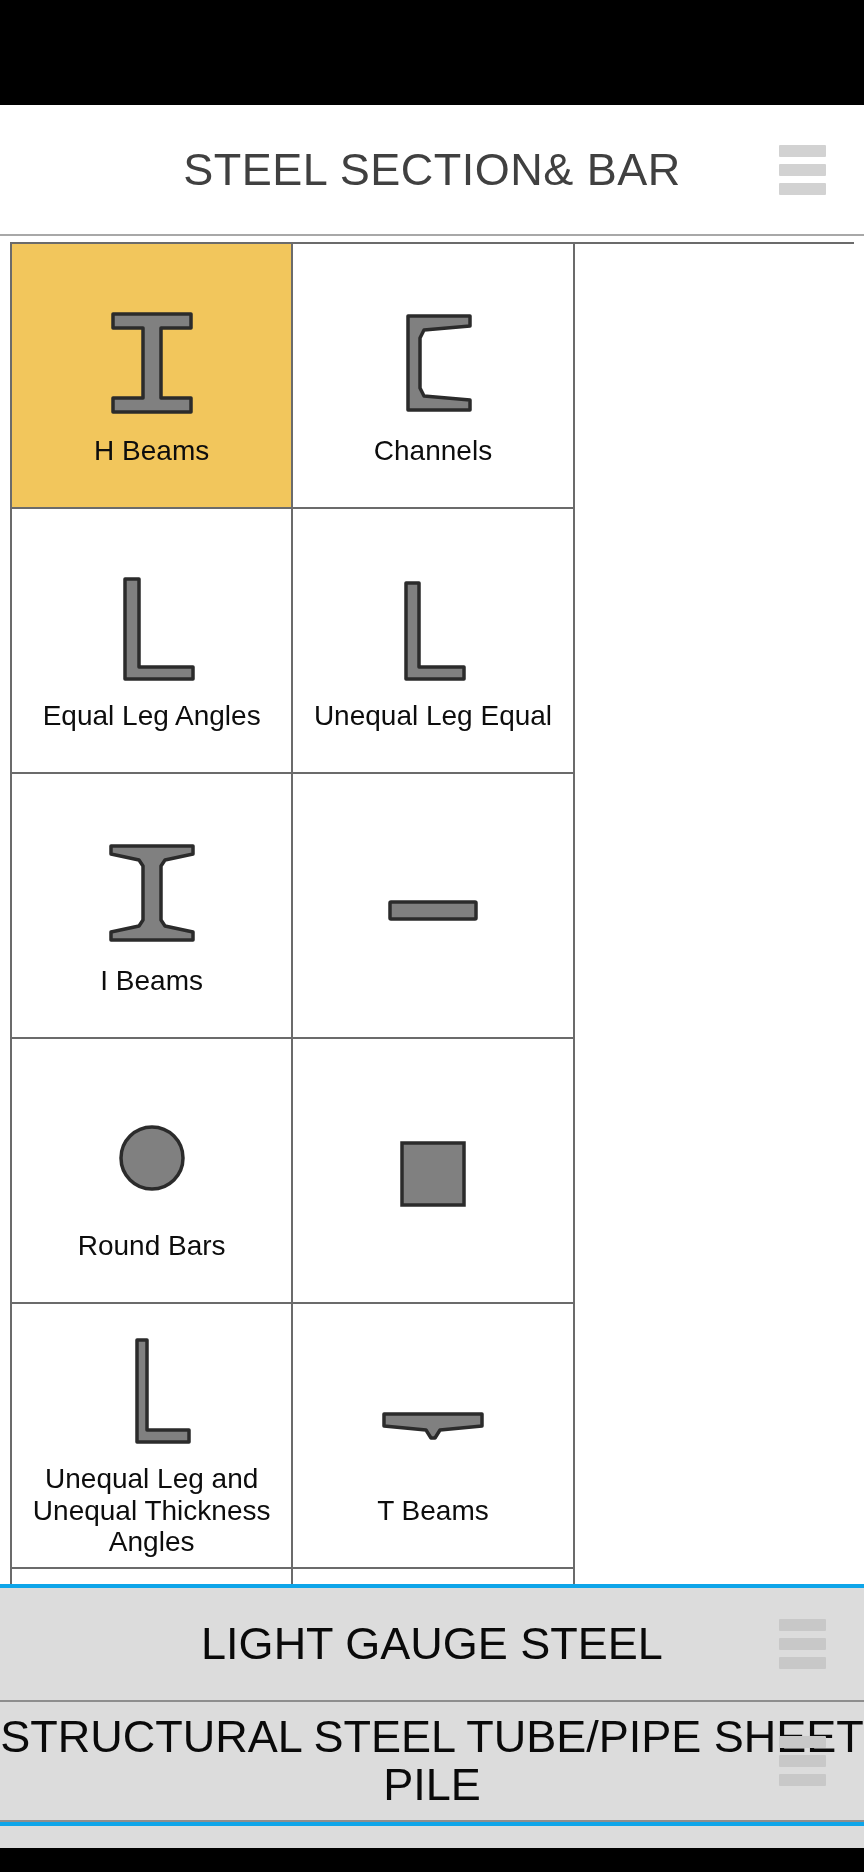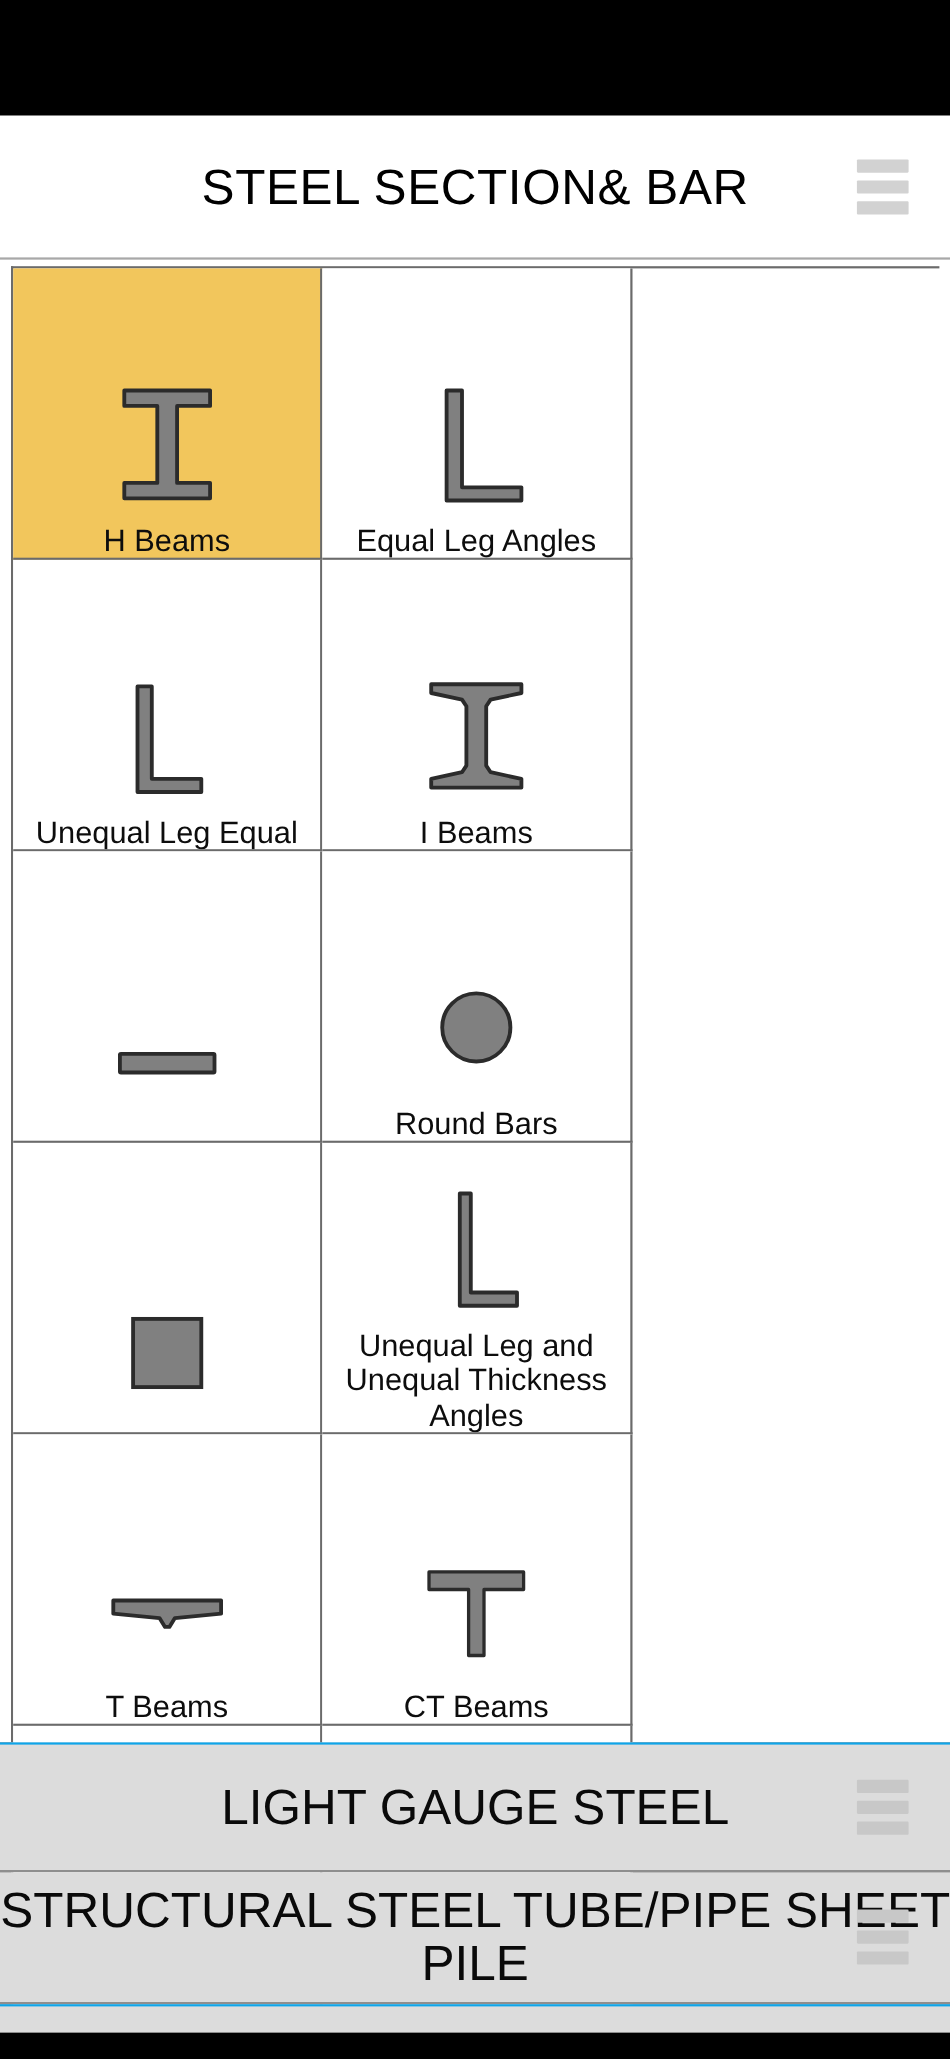--- a/index.html
+++ b/index.html
@@ -32,21 +32,21 @@
     background: #ffffff;
     border-bottom: 2px solid #a8a8a8;
     display: flex;
     align-items: center;
     justify-content: center;
     position: relative;
   }
   .app-title {
     font-size: 45px;
     letter-spacing: 0.5px;
-    color: #000000;
+    color: #404040;
     font-weight: 400;
     white-space: nowrap;
   }
   .hamburger {
     position: absolute;
     right: 38px;
     top: 50%;
     transform: translateY(-50%);
     width: 47px;
     display: flex;
@@ -79,21 +79,21 @@
   }
   .cell {
     width: 281.33px;
     height: 265px;
     border-right: 2px solid #6b6b6b;
     border-bottom: 2px solid #6b6b6b;
     background: #ffffff;
     display: flex;
     flex-direction: column;
     align-items: center;
-    justify-content: flex-end;
+    justify-content: center;
     cursor: pointer;
     overflow: hidden;
   }
   .cell.selected { background: #f2c65c; }
   .cell-icon {
     height: 150px;
     width: 100%;
     display: flex;
     align-items: center;
     justify-content: center;
@@ -111,21 +111,21 @@
 
   
   .sections {
     position: absolute;
     left: 0;
     top: 1584px;
     width: 864px;
   }
   .section-bar {
     background: #dcdcdc;
-    border-top: 2px solid #0ea5e9;
+    border-top: 4px solid #0ea5e9;
     border-bottom: 2px solid #8e8e8e;
     position: relative;
     display: flex;
     align-items: center;
     justify-content: center;
     cursor: pointer;
   }
   .section-bar.one { height: 118px; }
   .section-bar.two { height: 120px; border-top: none; }
   .section-bar.stub { height: 26px; border-bottom: none; }
@@ -185,20 +185,28 @@
           <div class="cell-icon">
             <svg width="110" height="118" viewBox="0 0 110 118">
               <path d="M16 10 H94 V24 H64 V94 H94 V108 H16 V94 H46 V24 H16 Z" fill="#808080" stroke="#2b2b2b" stroke-width="3.5" stroke-linejoin="round"></path>
             </svg>
           </div>
           <div class="cell-label">H Beams</div>
         </div>
         <div class="cell">
           <div class="cell-icon">
             <svg width="110" height="118" viewBox="0 0 110 118">
+              <path d="M30 12 H92 L92 22 L46 26 L42 34 V84 L46 92 L92 96 L92 106 H30 Z" fill="#808080" stroke="#2b2b2b" stroke-width="3.5" stroke-linejoin="round"></path>
+            </svg>
+          </div>
+          <div class="cell-label">Channels</div>
+        </div>
+        <div class="cell">
+          <div class="cell-icon">
+            <svg width="110" height="118" viewBox="0 0 110 118">
               <path d="M28 10 H42 V98 H96 V110 H28 Z" fill="#808080" stroke="#2b2b2b" stroke-width="3.5" stroke-linejoin="round"></path>
             </svg>
           </div>
           <div class="cell-label">Equal Leg Angles</div>
         </div>
         <div class="cell">
           <div class="cell-icon">
             <svg width="110" height="118" viewBox="0 0 110 118">
               <path d="M28 14 H41 V98 H86 V110 H28 Z" fill="#808080" stroke="#2b2b2b" stroke-width="3.5" stroke-linejoin="round"></path>
             </svg>

